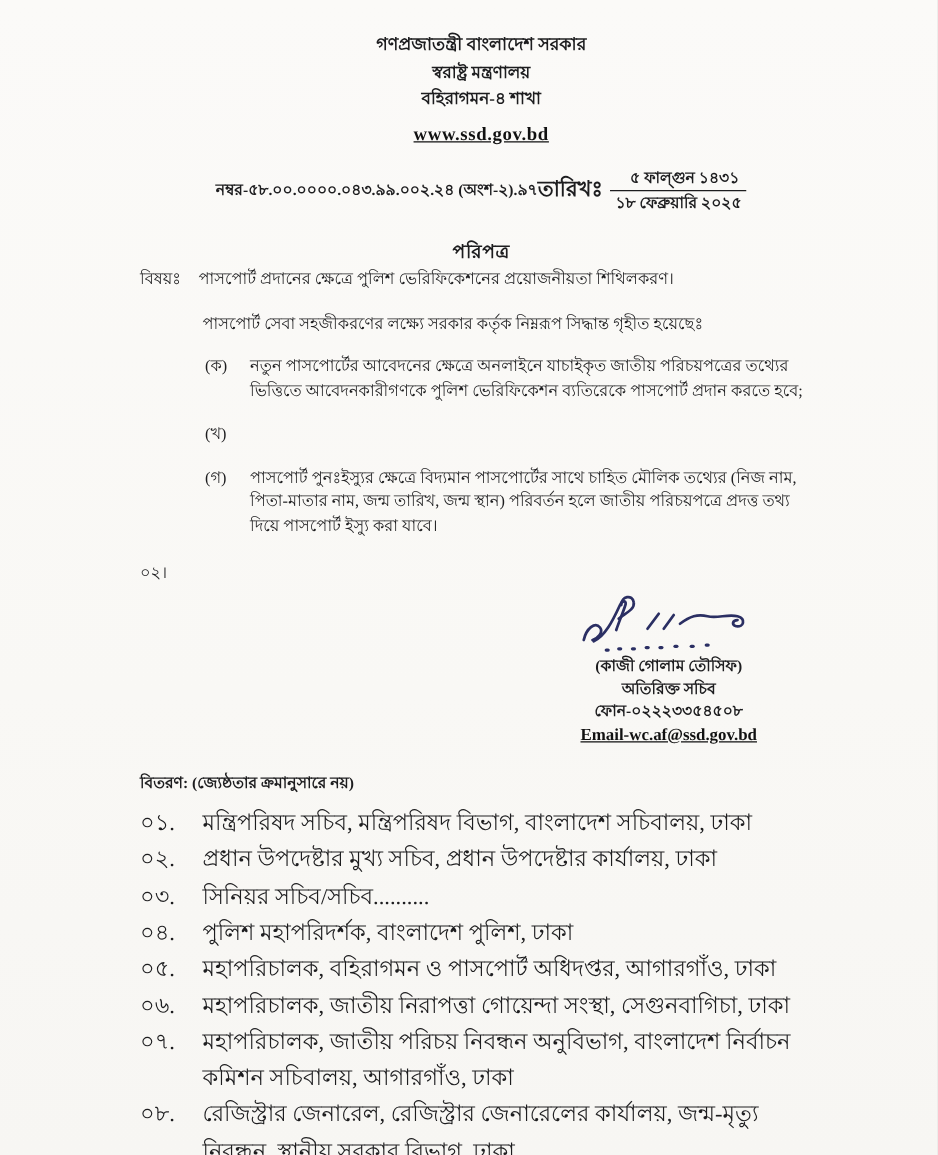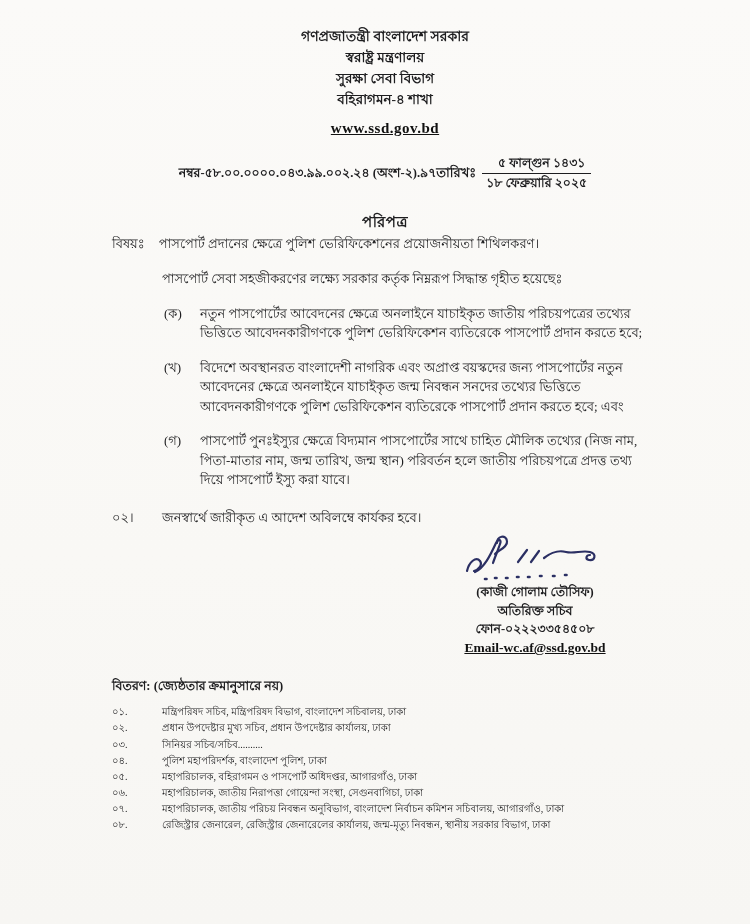--- a/index.html
+++ b/index.html
@@ -28,21 +28,21 @@
     font-weight:700;font-size:15px;
     color:#111;text-decoration:underline;letter-spacing:.5px;
   }
   
   .ref-row{
     display:flex;justify-content:center;align-items:center;
     margin-top:14px;
   }
   .memo-no{font-size:12.5px;font-weight:600;}
   .date-wrap{display:flex;align-items:center;gap:6px;font-weight:600;}
-  .date-label{font-size:13px;}
+  .date-label{font-size:17px;}
   .date-frac{display:inline-block;text-align:center;font-size:12.5px;line-height:1.35;}
   .date-frac .top{display:block;border-bottom:1.4px solid #1d1d1f;padding:0 4px 1px 14px;}
   .date-frac .bottom{display:block;padding:1px 4px 0 4px;}
   
   .doc-title{text-align:center;font-weight:700;font-size:15px;margin-top:20px;letter-spacing:.5px;}
   
   .subject{display:flex;gap:14px;font-weight:400;}
   .subject .lbl{flex:0 0 auto;}
   .intro{margin-top:16px;padding-left:50px;font-weight:500;}
   
@@ -58,33 +58,32 @@
     text-align:center;line-height:1.45;font-weight:600;font-size:12.5px;
   }
   .sign-scribble{display:block;margin:0 auto -2px auto;}
   .sign-email{
     font-family:"Liberation Serif","DejaVu Serif",serif;
     font-weight:700;font-size:13.5px;color:#111;text-decoration:underline;text-align:center;
   }
   
   .dist-head{margin-top:20px;font-weight:700;font-size:12.5px;}
   .dist-list{margin-top:8px;}
-  .dist-row{display:flex;gap:0;line-height:1.62;font-weight:500;font-size:10px;}
+  .dist-row{display:flex;gap:0;line-height:1.62;font-weight:500;font-size:18px;}
   .dist-row .no{flex:0 0 50px;}
   .dist-row .txt{flex:1;}
 </style>
 </head>
 <body>
 
 <div class="page">
 
   <div class="letterhead">
     <div class="gov">গণপ্রজাতন্ত্রী বাংলাদেশ সরকার</div>
     <div>স্বরাষ্ট্র মন্ত্রণালয়</div>
-    <div>সুরক্ষা সেবা বিভাগ</div>
     <div>বহিরাগমন-৪ শাখা</div>
     <a class="website" href="#">www.ssd.gov.bd</a>
   </div>
 
   <div class="ref-row">
     <div class="memo-no">নম্বর-৫৮.০০.০০০০.০৪৩.৯৯.০০২.২৪ (অংশ-২).৯৭</div>
     <div class="date-wrap">
       <span class="date-label">তারিখঃ</span>
       <span class="date-frac">
         <span class="top">৫ ফাল্গুন ১৪৩১</span>
@@ -101,30 +100,28 @@
   </div>
 
   <div class="intro">পাসপোর্ট সেবা সহজীকরণের লক্ষ্যে সরকার কর্তৃক নিম্নরূপ সিদ্ধান্ত গৃহীত হয়েছেঃ</div>
 
   <div class="clause">
     <span class="lbl">(ক)</span>
     <span class="txt">নতুন পাসপোর্টের আবেদনের ক্ষেত্রে অনলাইনে যাচাইকৃত জাতীয় পরিচয়পত্রের তথ্যের ভিত্তিতে আবেদনকারীগণকে পুলিশ ভেরিফিকেশন ব্যতিরেকে পাসপোর্ট প্রদান করতে হবে;</span>
   </div>
   <div class="clause">
     <span class="lbl">(খ)</span>
-    <span class="txt">বিদেশে অবস্থানরত বাংলাদেশী নাগরিক এবং অপ্রাপ্ত বয়স্কদের জন্য পাসপোর্টের নতুন আবেদনের ক্ষেত্রে অনলাইনে যাচাইকৃত জন্ম নিবন্ধন সনদের তথ্যের ভিত্তিতে আবেদনকারীগণকে পুলিশ ভেরিফিকেশন ব্যতিরেকে পাসপোর্ট প্রদান করতে হবে; এবং</span>
   </div>
   <div class="clause">
     <span class="lbl">(গ)</span>
     <span class="txt">পাসপোর্ট পুনঃইস্যুর ক্ষেত্রে বিদ্যমান পাসপোর্টের সাথে চাহিত মৌলিক তথ্যের (নিজ নাম, পিতা-মাতার নাম, জন্ম তারিখ, জন্ম স্থান) পরিবর্তন হলে জাতীয় পরিচয়পত্রে প্রদত্ত তথ্য দিয়ে পাসপোর্ট ইস্যু করা যাবে।</span>
   </div>
 
   <div class="para2">
     <span class="lbl">০২।</span>
-    <span class="txt">জনস্বার্থে জারীকৃত এ আদেশ অবিলম্বে কার্যকর হবে।</span>
   </div>
 
   <div class="sign-block">
     <svg class="sign-scribble" width="150" height="56" viewBox="0 0 150 56" fill="none" stroke="#2b2f63" stroke-width="2.2" stroke-linecap="round">
       <path d="M7,42 c2,-9 9,-15 13,-10 c3,4 -2,9 -6,10"></path>
       <path d="M15,43 c9,-4 15,-16 21,-29 c2,-4 6,-4 4,1 c-2,6 -5,13 -7,19"></path>
       <path d="M37,14 c0,-7 9,-9 10,-2 c1,6 -8,9 -12,13"></path>
       <path d="M58,33 l9,-12"></path>
       <path d="M71,33 l8,-11"></path>
       <path d="M84,29 c8,-6 14,-8 22,-6 c8,2 16,-2 24,0 c7,2 5,9 -1,8 c-4,-1 -3,-5 1,-5"></path>

